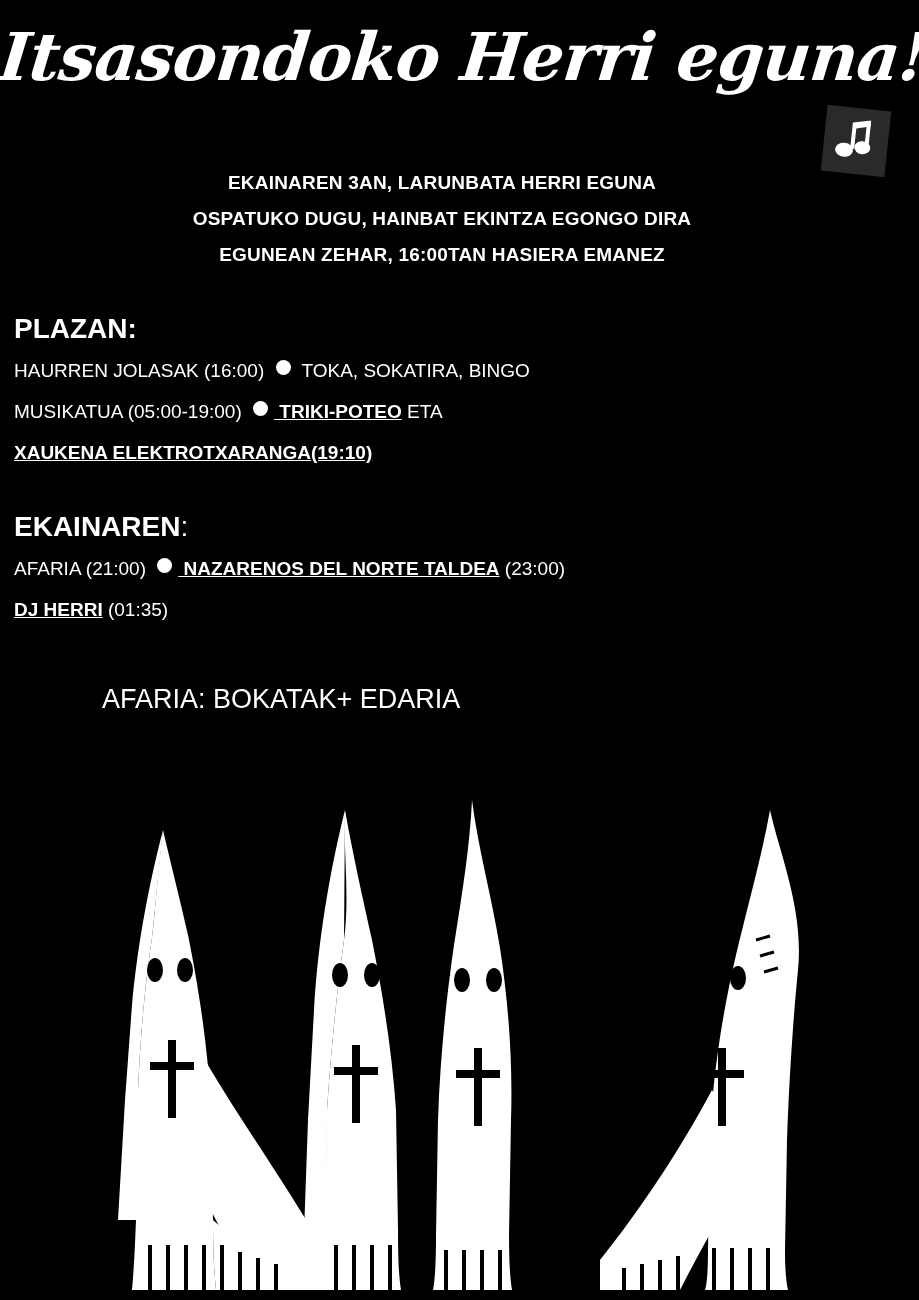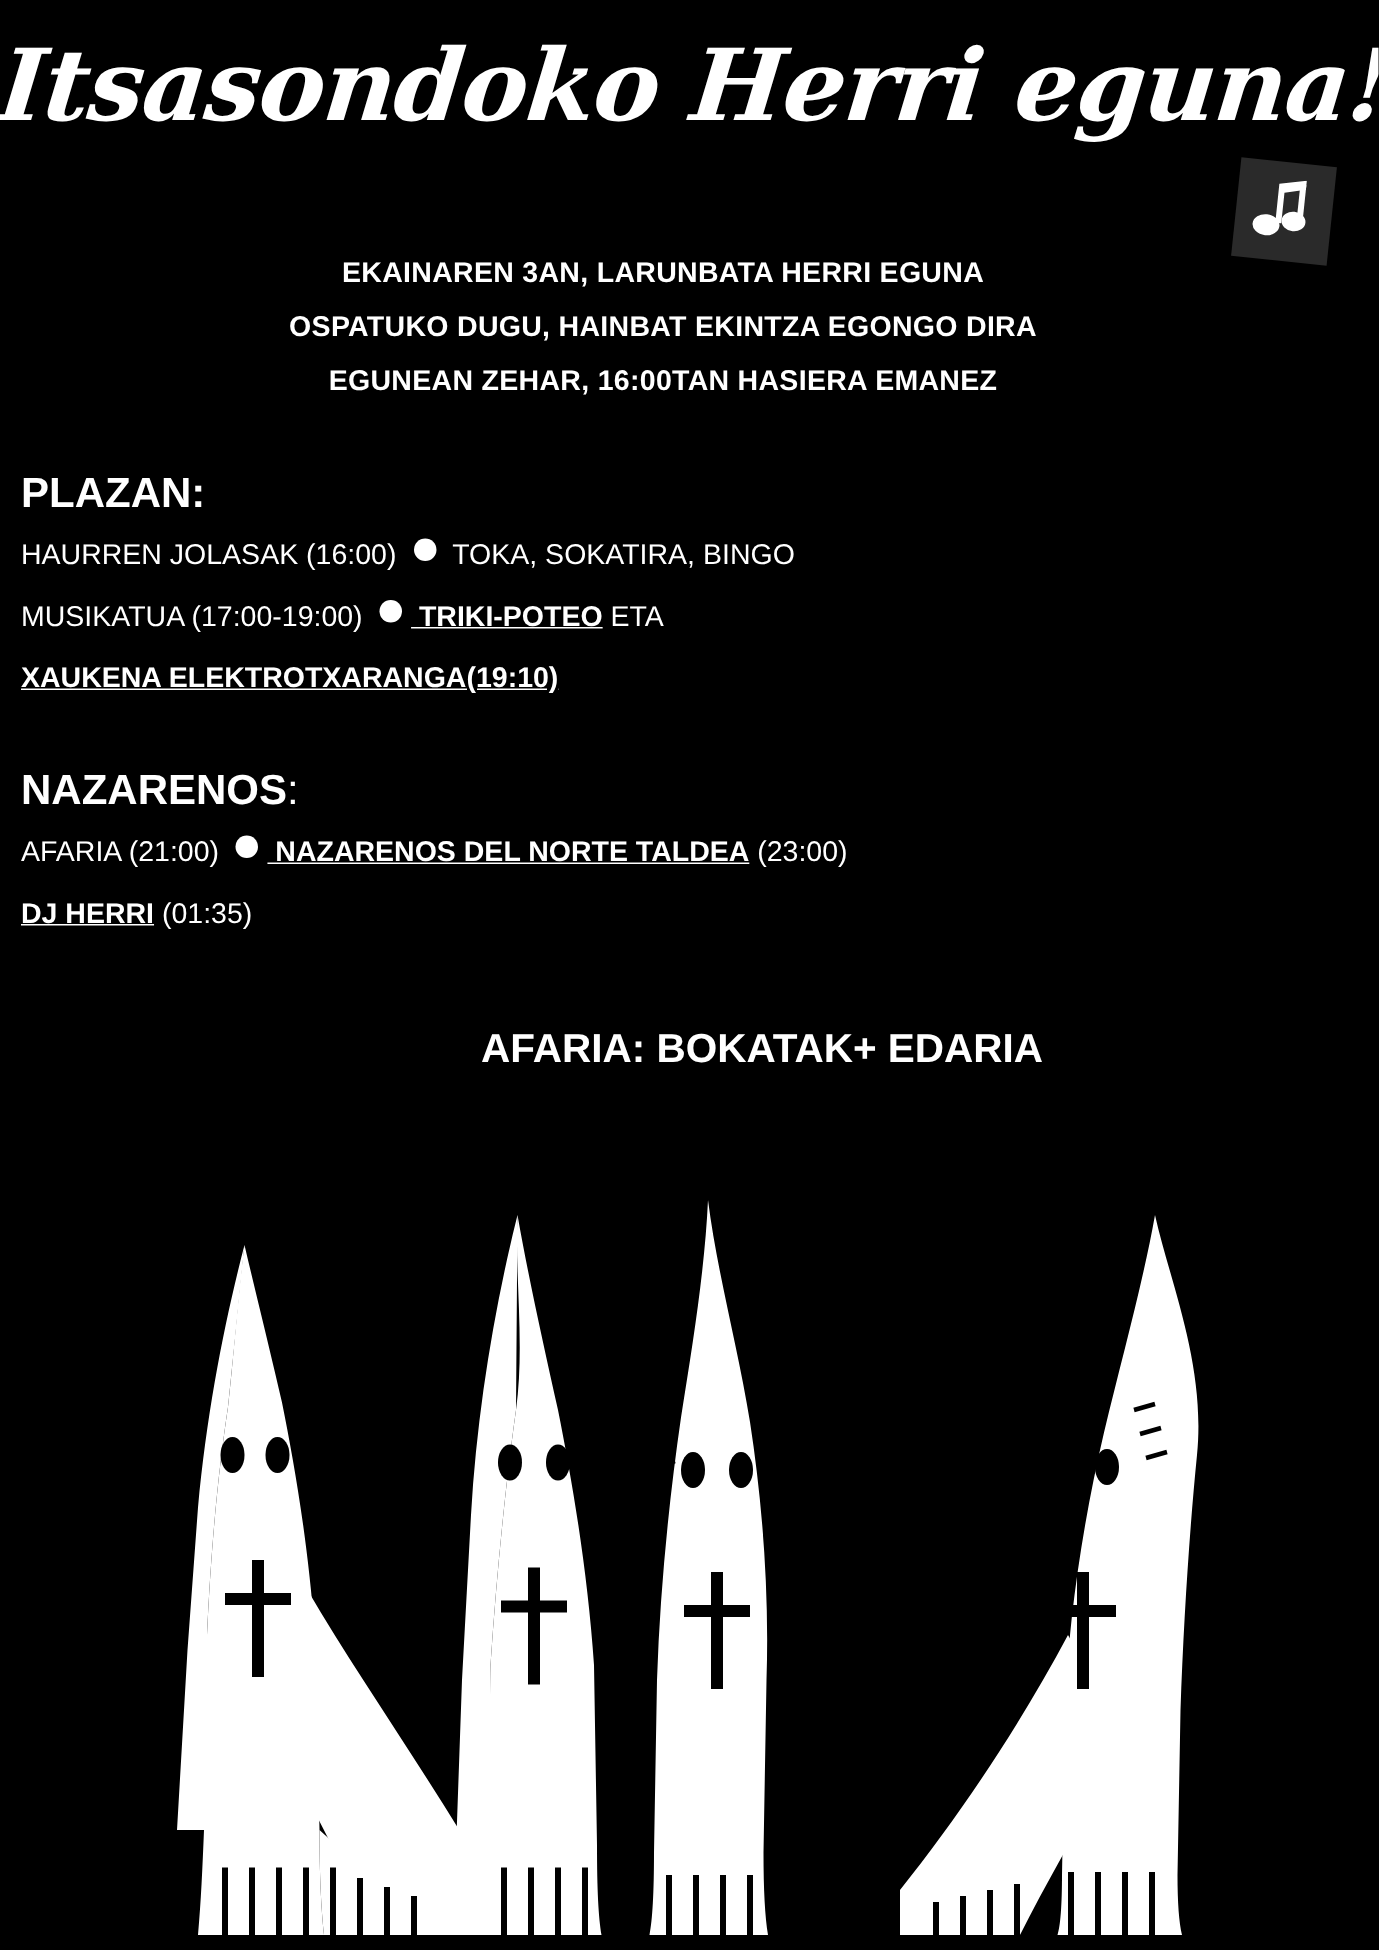--- a/index.html
+++ b/index.html
@@ -96,24 +96,23 @@
     display: inline-block;
     width: 15px;
     height: 15px;
     border-radius: 50%;
     background: #ffffff;
     vertical-align: 2px;
     margin: 0 6px;
   }
   .afaria-line {
     font-size: 27px;
-    font-weight: bold;
+    font-weight: normal;
     line-height: 34px;
     padding-left: 88px;
-    text-align: center;
   }
 
   
   .illustration {
     position: absolute;
     left: 0;
     top: 790px;
     width: 919px;
     height: 510px;
   }
@@ -144,28 +143,28 @@
   </div>
 
   <div class="section sec-plazan">
     <div class="head">
       <span>PLAZAN:</span>
     </div>
     <div class="line">
       <span>HAURREN JOLASAK (16:00) </span><span class="dot"></span><span> TOKA, SOKATIRA,  BINGO</span>
     </div>
     <div class="line">
-      <span>MUSIKATUA   (17:00-19:00) </span><span class="dot"></span><span class="b"> TRIKI-POTEO</span><span> ETA</span>
+      <span>MUSIKATUA   (05:00-19:00) </span><span class="dot"></span><span class="b"> TRIKI-POTEO</span><span> ETA</span>
     </div>
     <div class="line b">XAUKENA ELEKTROTXARANGA(19:10)</div>
   </div>
 
   <div class="section sec-gaztetxean">
     <div class="head">
-      <span>NAZARENOS</span><span class="thin">:</span>
+      <span>EKAINAREN</span><span class="thin">:</span>
     </div>
     <div class="line">
       <span>AFARIA (21:00) </span><span class="dot"></span><span class="b"> NAZARENOS  DEL NORTE TALDEA</span><span> (23:00)</span>
     </div>
     <div class="line">
       <span class="b">DJ HERRI</span><span> (01:35)</span>
     </div>
   </div>
 
   <div class="section sec-afaria">

